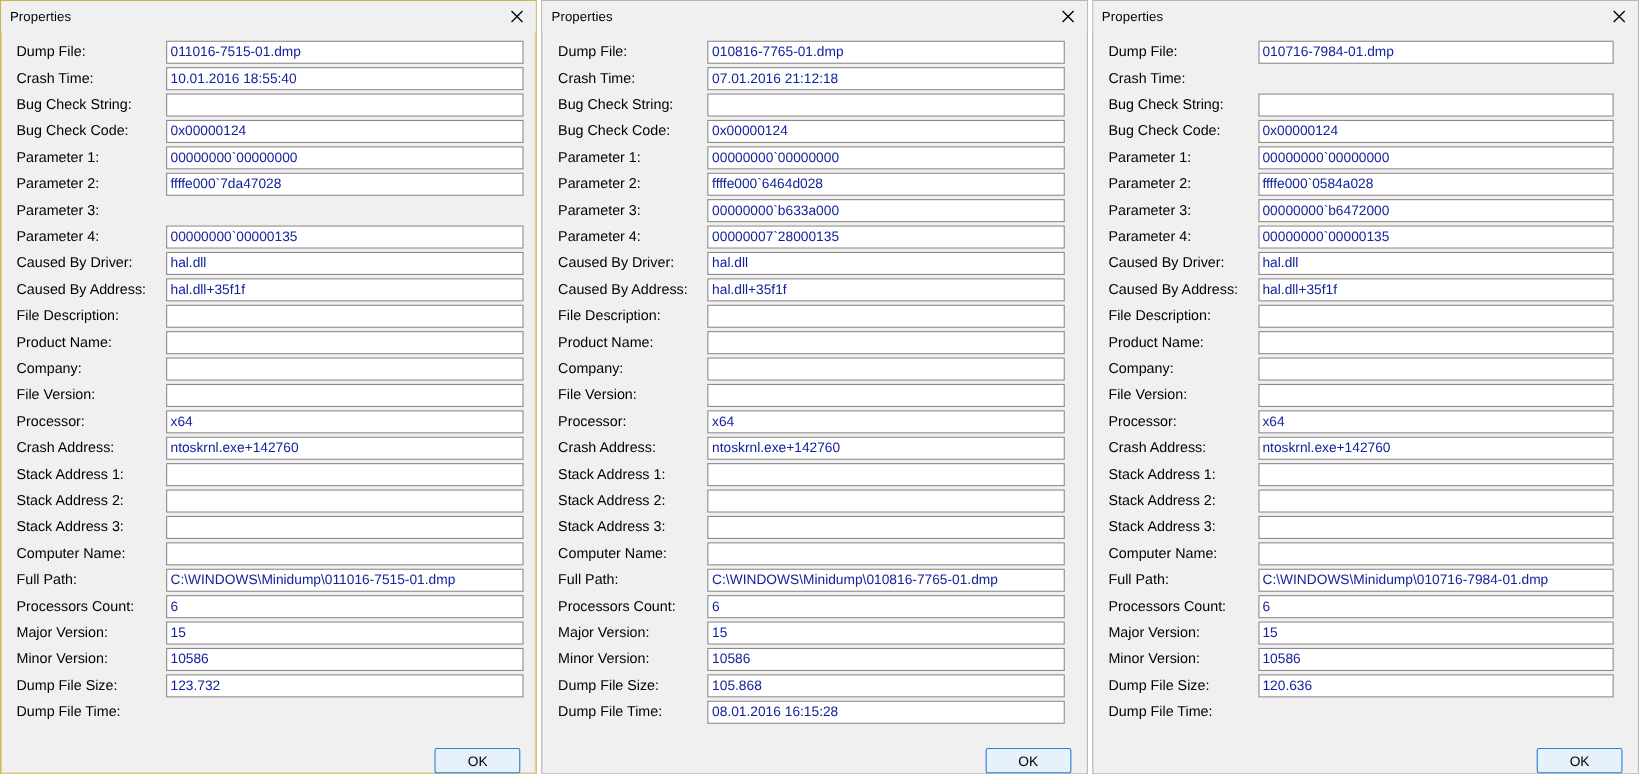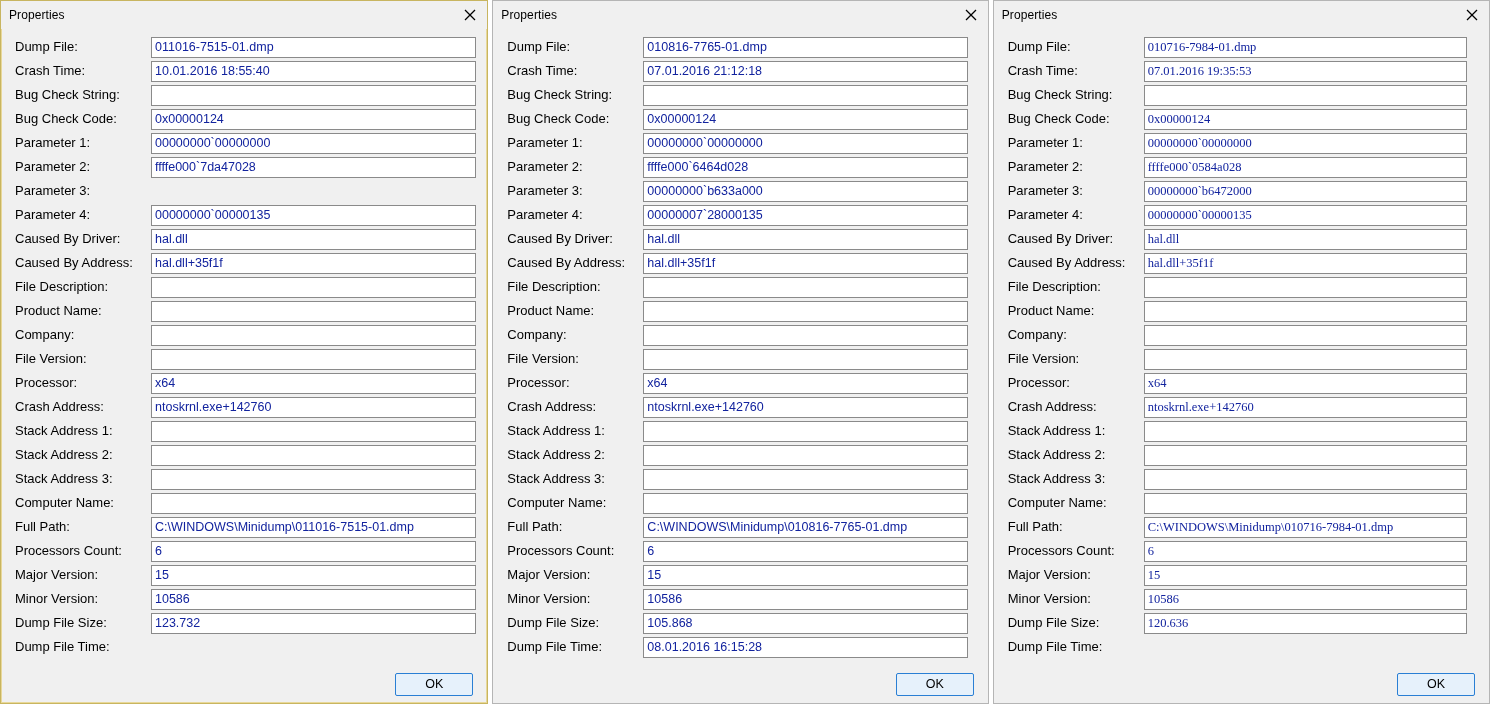--- a/index.html
+++ b/index.html
@@ -96,30 +96,30 @@
     color: #12239e;
     line-height: 19px;
     padding: 0 3px;
     white-space: nowrap;
     overflow: hidden;
     flex: 1 1 auto;
     font-family: "Liberation Sans", sans-serif;
   }
   .dialog-1 .field { width: 325px; flex: 0 0 325px; }
   .dialog-2 .field { width: 325px; flex: 0 0 325px; }
-  .dialog-3 .field { width: 323px; flex: 0 0 323px; font-family: Liberation Serif, serif; }
+  .dialog-3 .field { width: 323px; flex: 0 0 323px; }
 
   .footer {
     position: relative;
     height: 38px;
     flex: 0 0 38px;
     padding-right: 14px;
     display: flex;
     justify-content: flex-end;
-    align-items: center;
+    align-items: flex-end;
   }
   .ok-button {
     box-sizing: border-box;
     width: 78px;
     height: 23px;
     background: #e6f1fb;
     border: 1px solid #2a7fd4;
     border-radius: 2px;
     font-size: 12.5px;
     color: #000000;
@@ -395,21 +395,20 @@
           </svg>
       </span>
     </div>
     <div class="form">
       <div class="row">
           <span class="label">Dump File:</span>
           <span class="field">010716-7984-01.dmp</span>
         </div>
       <div class="row">
           <span class="label">Crash Time:</span>
-          <span class="field">07.01.2016 19:35:53</span>
         </div>
       <div class="row">
           <span class="label">Bug Check String:</span>
           <span class="field"></span>
         </div>
       <div class="row">
           <span class="label">Bug Check Code:</span>
           <span class="field">0x00000124</span>
         </div>
       <div class="row">

